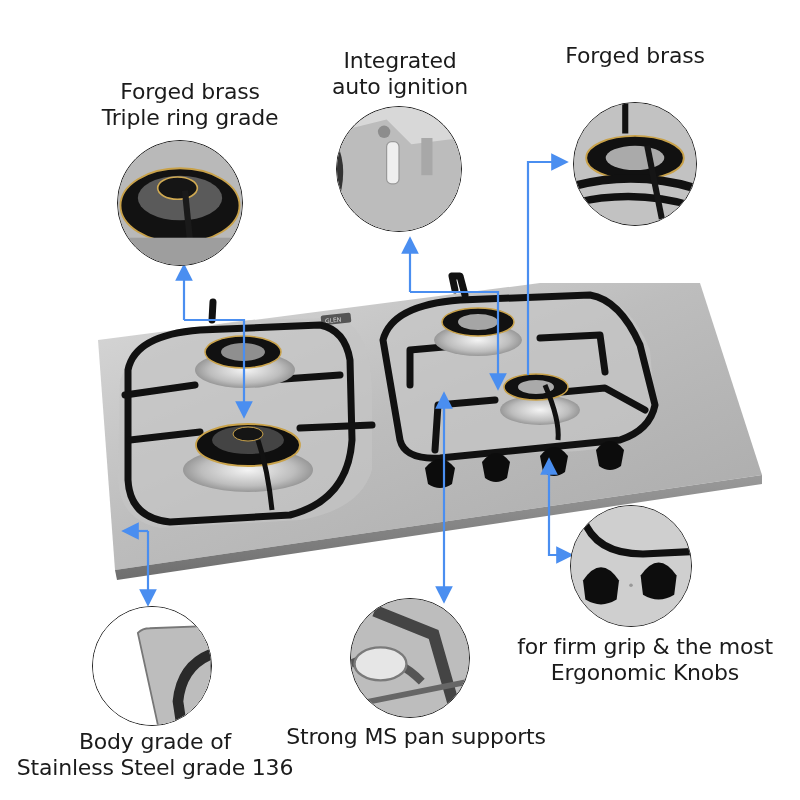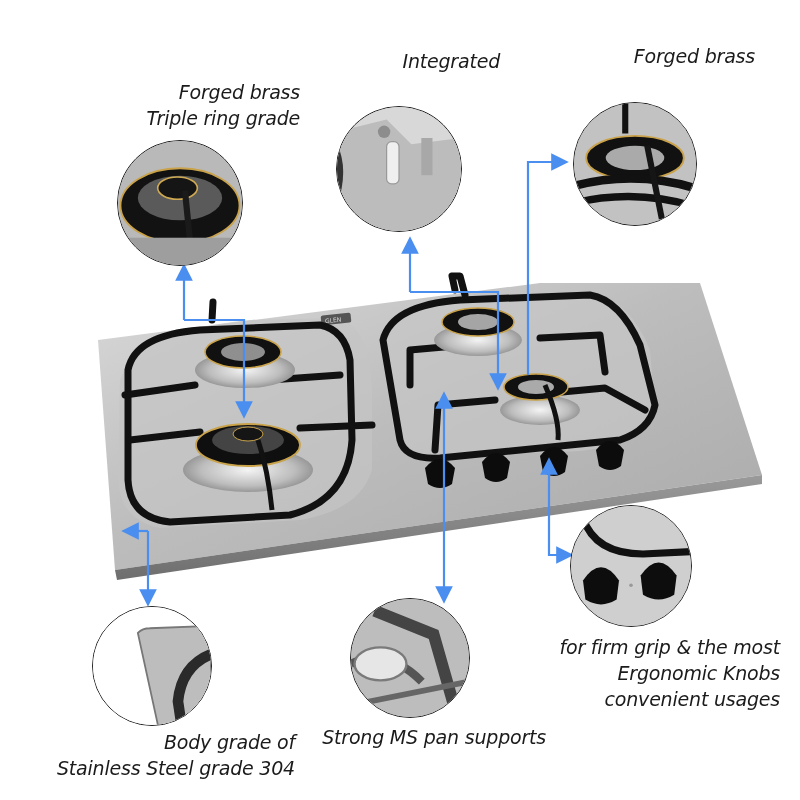--- a/index.html
+++ b/index.html
@@ -1,43 +1,43 @@
 <!DOCTYPE html>
 <html><head>
 <meta charset="utf-8">
 <style>
   html, body { margin:0; padding:0; background:#ffffff; }
   body { width:800px; height:800px; position:relative; overflow:hidden;
          font-family:"DejaVu Sans", "Liberation Sans", sans-serif; color:#1a1a1a; }
-  .label { position:absolute; text-align:right; font-size:19px; line-height:26px; color:#1b1b1b; letter-spacing:-0.2px;font-style:italic; }
+  .label { position:absolute; text-align:center; font-size:22px; line-height:26px; color:#1b1b1b; letter-spacing:-0.2px; }
   .callout { position:absolute; border-radius:50%; overflow:hidden; border:1.5px solid #222; background:#ccc; }
   .callout svg { width:100%; height:100%; display:block; }
   #scene { position:absolute; left:0; top:0; width:800px; height:800px; }
 </style>
 </head>
 <body>
 
 <div class="label" style="left:80px; top:79px; width:220px;">
   <div>Forged brass</div>
   <div>Triple ring grade</div>
 </div>
 <div class="label" style="left:300px; top:48px; width:200px;">
   <div>Integrated</div>
+  <div>auto ignition</div>
 </div>
 <div class="label" style="left:515px; top:43px; width:240px;">
   <div>Forged brass</div>
 </div>
 <div class="label" style="left:510px; top:634px; width:270px;">
   <div>for firm grip &amp; the most</div>
   <div>Ergonomic Knobs</div>
-  <div>convenient usages</div>
 </div>
 <div class="label" style="left:15px; top:729px; width:280px;">
   <div>Body grade of</div>
-  <div>Stainless Steel grade 304</div>
+  <div>Stainless Steel grade 136</div>
 </div>
 <div class="label" style="left:286px; top:724px; width:260px;">
   <div>Strong MS pan supports</div>
 </div>
 
 <svg id="scene" viewBox="0 0 800 800" xmlns="http://www.w3.org/2000/svg">
   <defs>
     <linearGradient id="steel" x1="0" y1="0" x2="1" y2="1">
       <stop offset="0" stop-color="#d9d9d9"></stop>
       <stop offset="0.45" stop-color="#bdbdbd"></stop>

